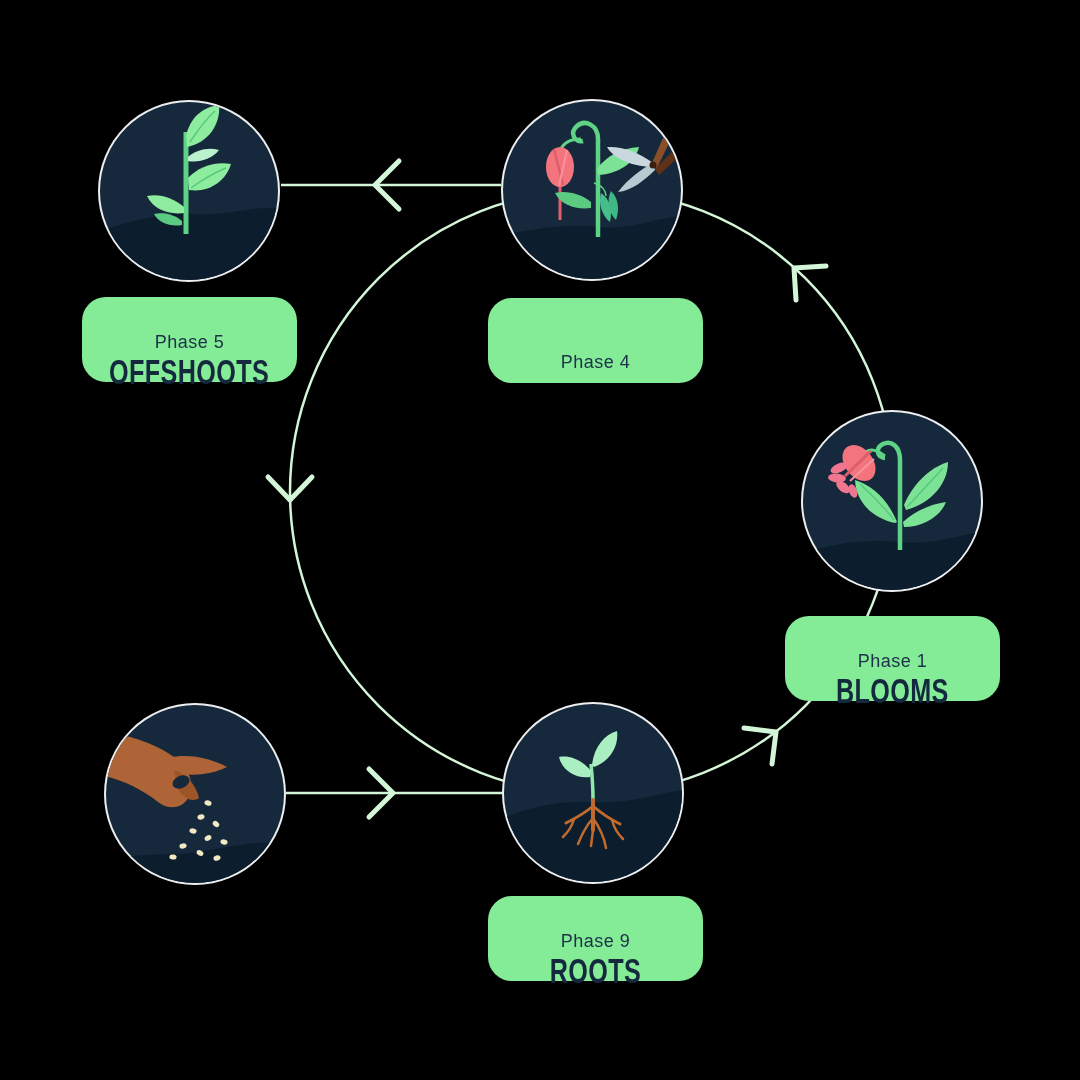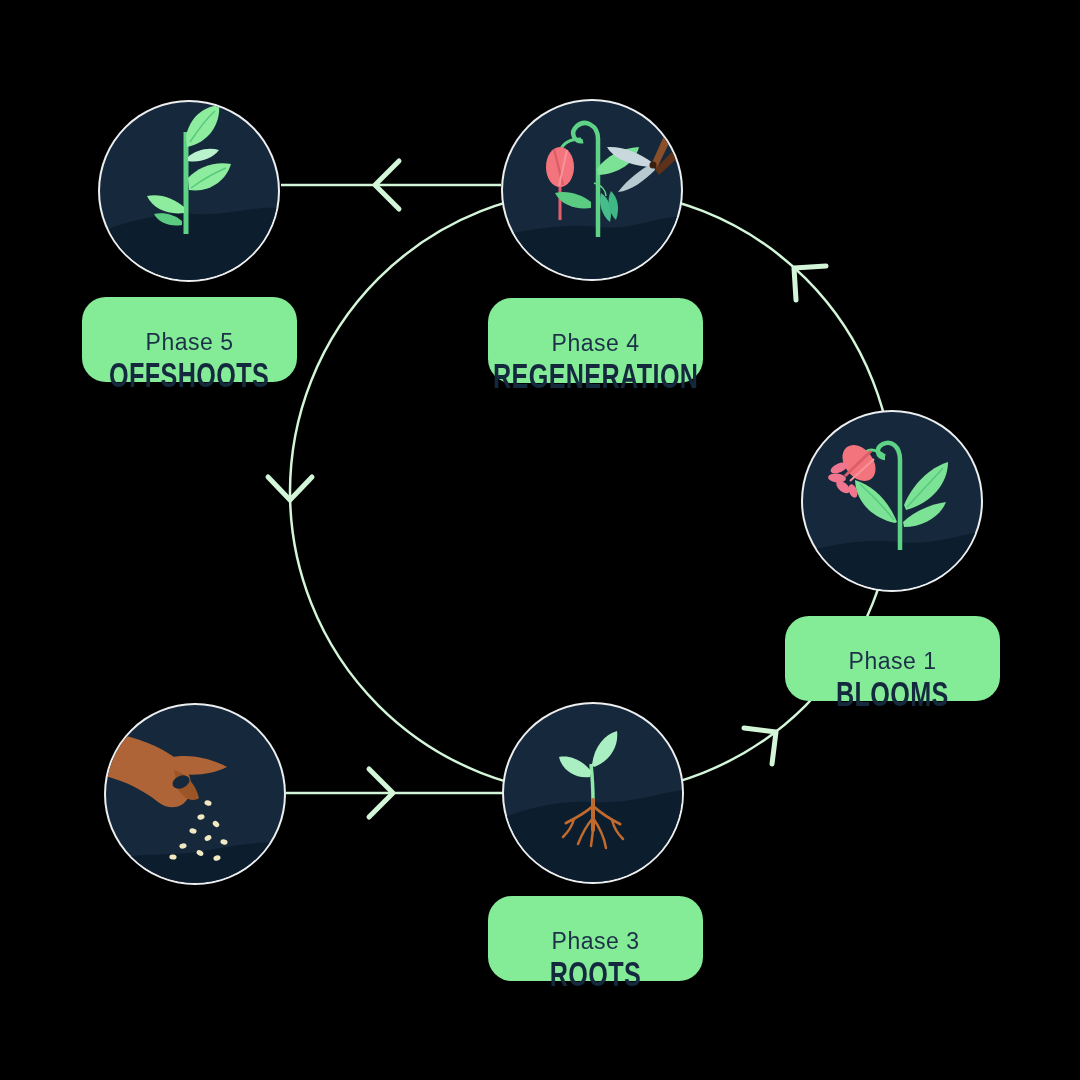--- a/index.html
+++ b/index.html
@@ -13,21 +13,21 @@
     background:#16293C;border:2px solid rgba(255,255,255,0.92);
     overflow:hidden;z-index:2;box-sizing:border-box;
   }
   .node svg{position:absolute;left:-2px;top:-2px;width:182px;height:182px;}
   .label{
     position:absolute;width:215px;height:85px;border-radius:24px;
     background:#84EB97;z-index:3;display:flex;flex-direction:column;
     align-items:center;justify-content:center;gap:3px;
   }
   .phase-small{
-    font-size:23px;color:#1C3148;font-weight:400;line-height:1;letter-spacing:.5px;margin-top:43px;
+    font-size:18px;color:#1C3148;font-weight:400;line-height:1;letter-spacing:.5px;margin-top:43px;
   }
   .phase-title{line-height:1;}
   .phase-title .cond{
     display:inline-block;font-size:35px;font-weight:700;color:#14293E;
     transform:scaleX(0.72);transform-origin:center;letter-spacing:0.5px;
     white-space:nowrap;
   }
 </style>
 </head>
 <body>
@@ -137,32 +137,31 @@
         <ellipse cx="79" cy="143" rx="3.6" ry="2.6" transform="rotate(-10 79 143)"></ellipse>
         <ellipse cx="96" cy="150" rx="3.6" ry="2.6" transform="rotate(30 96 150)"></ellipse>
         <ellipse cx="113" cy="155" rx="3.6" ry="2.6" transform="rotate(-20 113 155)"></ellipse>
         <ellipse cx="69" cy="154" rx="3.6" ry="2.6" transform="rotate(5 69 154)"></ellipse>
       </g>
     </svg>
   </div>
 
 
   <div class="label" style="left:488px;top:896px">
-    <div class="phase-small">Phase 3</div>
+    <div class="phase-small">Phase 9</div>
     <div class="phase-title"><span class="cond">ROOTS</span></div>
   </div>
 
   <div class="label" style="left:785px;top:616px">
     <div class="phase-small">Phase 1</div>
     <div class="phase-title"><span class="cond">BLOOMS</span></div>
   </div>
 
   <div class="label" style="left:488px;top:298px">
     <div class="phase-small">Phase 4</div>
-    <div class="phase-title"><span class="cond">REGENERATION</span></div>
   </div>
 
   <div class="label" style="left:82px;top:297px">
     <div class="phase-small">Phase 5</div>
     <div class="phase-title"><span class="cond">OFFSHOOTS</span></div>
   </div>
 
 </div>
 
 </body></html>

